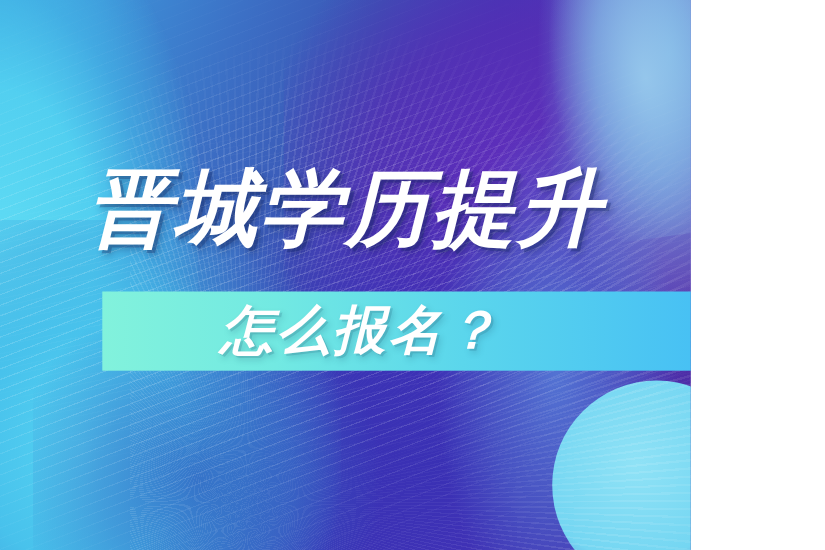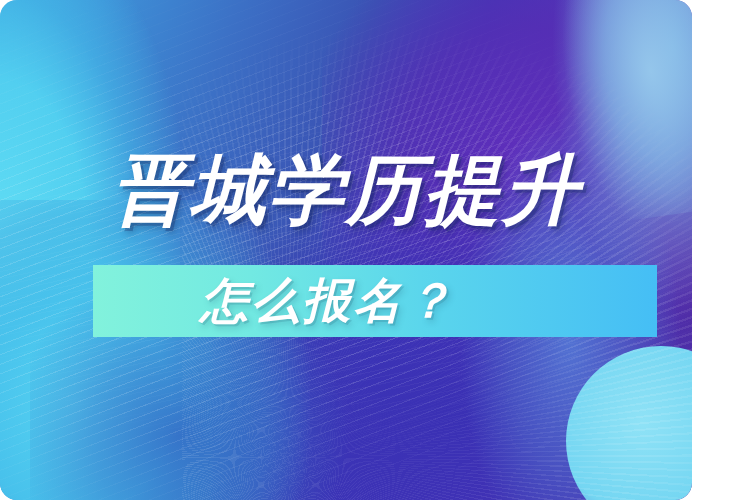--- a/index.html
+++ b/index.html
@@ -8,35 +8,34 @@
     padding: 0;
     background: #ffffff;
   }
   body {
     font-family: "Liberation Sans", "DejaVu Sans", sans-serif;
   }
 
   
   .banner {
     position: relative;
-    width: 692px;
+    width: 628px;
     height: 500px;
     overflow: hidden;
     
     background:
       linear-gradient(108deg,
         #3FA8E0 0%,
         #3E92D8 12%,
         #3C71C6 28%,
         #3A53B4 44%,
         #4038B6 58%,
         #5533B8 72%,
         #5E2FA8 86%,
         #4D2A9C 100%);
-    border-radius: 17px;
   }
 
   
   .layer {
     position: absolute;
     pointer-events: none;
   }
 
   
   .blob-left {

